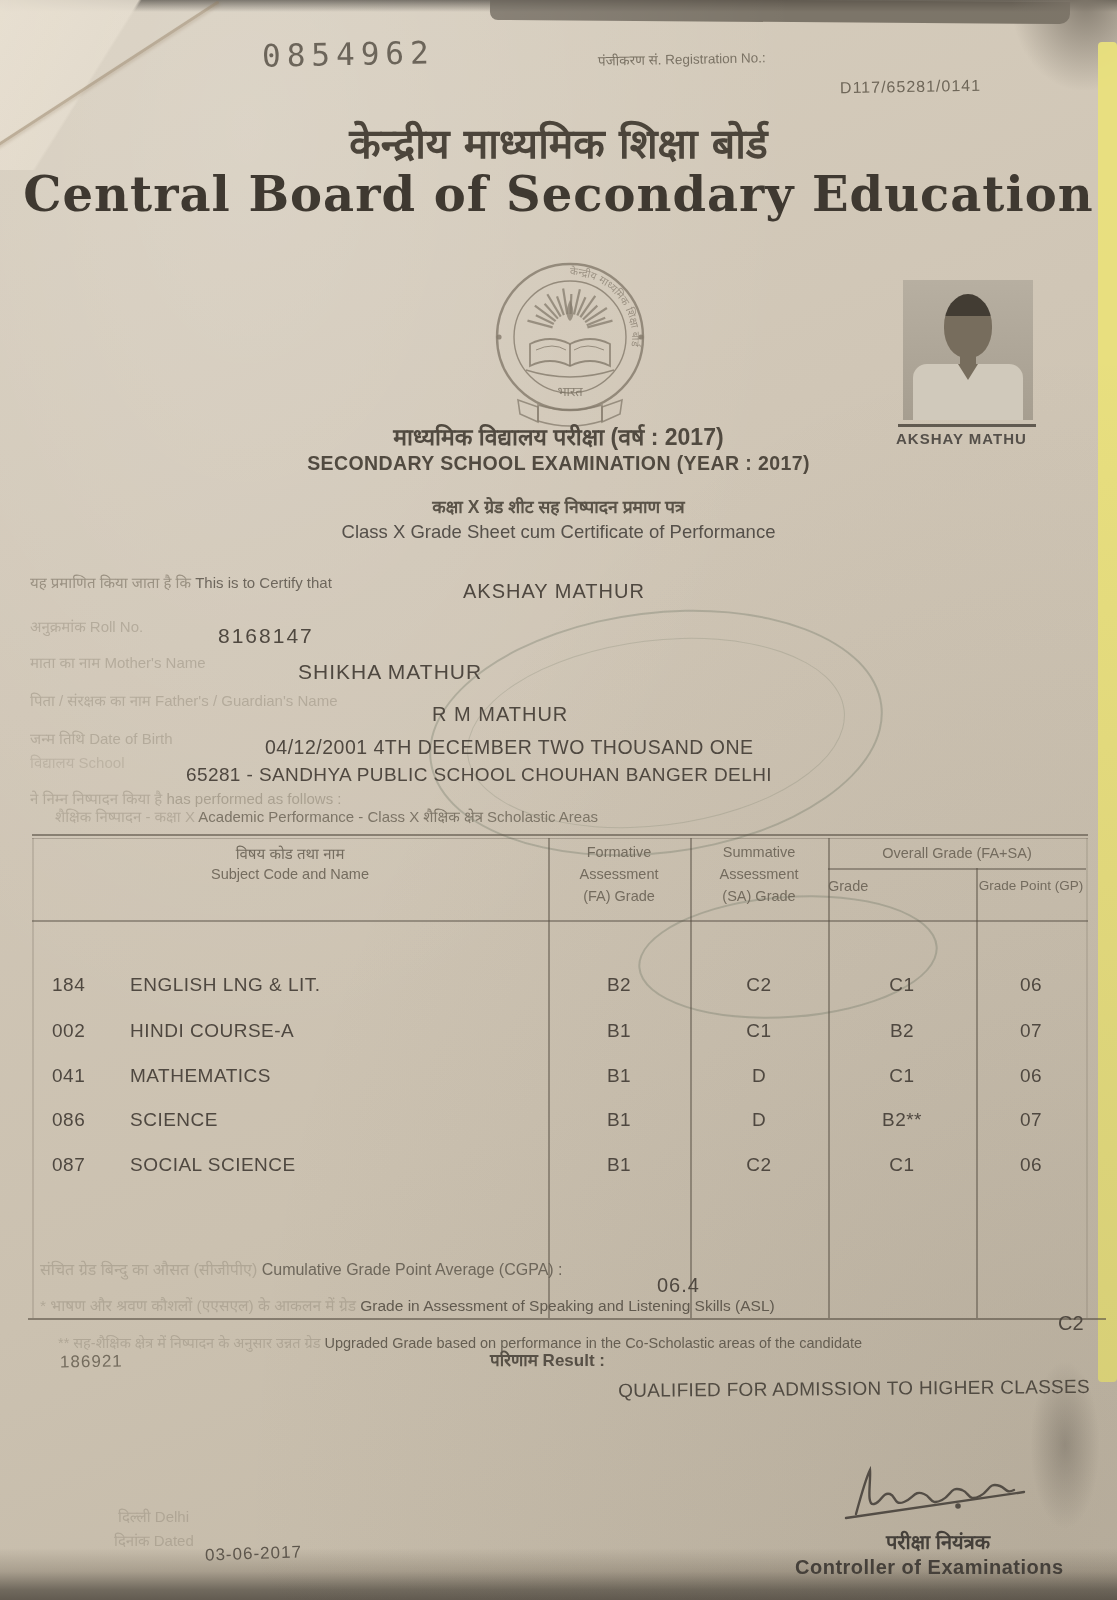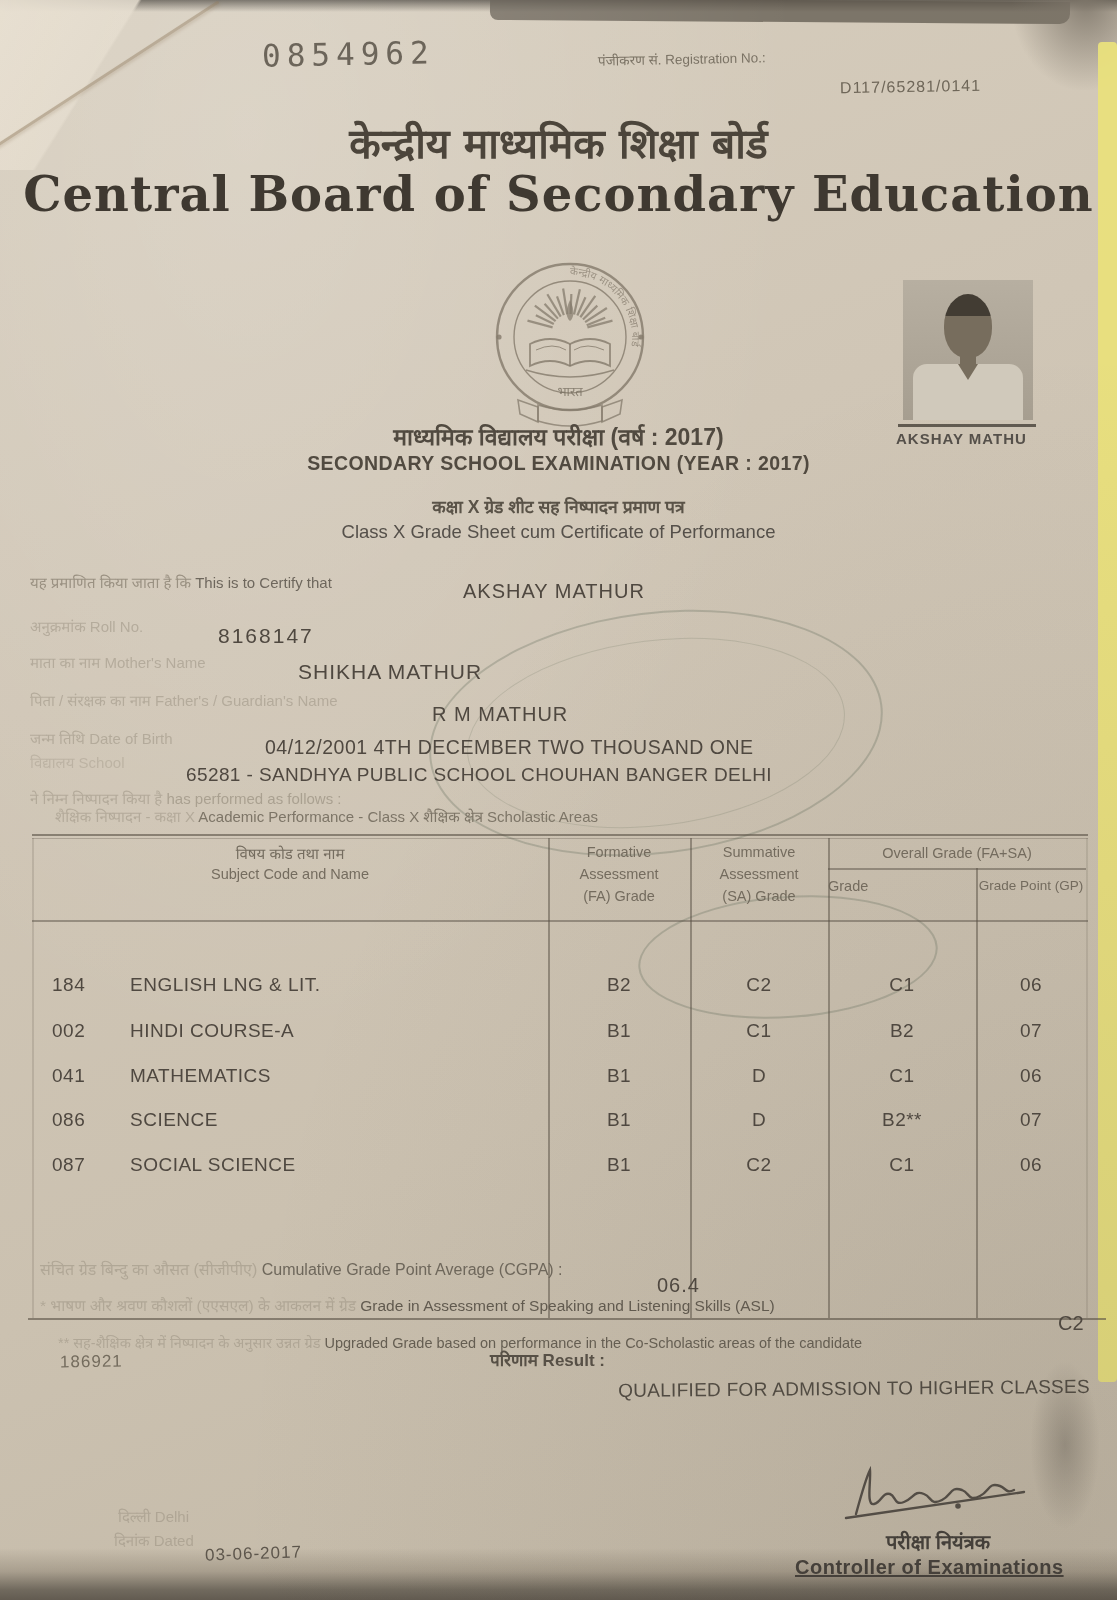--- a/index.html
+++ b/index.html
@@ -274,15 +274,15 @@
   <div class="abs" style="left:838px;top:1462px;width:195px;height:62px;">
     <svg width="195" height="62" viewBox="0 0 195 62">
       <g stroke="#46403a" stroke-width="2.4" fill="none" stroke-linecap="round" opacity=".88">
         <path d="M18 52 C24 30 30 12 32 8 C33 20 28 44 36 42 C44 40 44 30 52 32 C58 34 56 44 66 40 C76 36 76 28 86 32 C94 35 92 44 104 38 C114 33 112 24 124 28 C132 31 130 40 142 34 C152 29 150 20 162 24 C168 26 168 32 176 28"></path>
         <path d="M8 56 L186 30"></path>
         <circle cx="120" cy="44" r="1.6" fill="#46403a"></circle>
       </g>
     </svg>
   </div>
   <div class="abs sig-hi" style="left:838px;top:1528px;width:200px;text-align:center;">परीक्षा नियंत्रक</div>
-  <div class="abs sig-en" style="left:795px;top:1556px;text-decoration:underline;">Controller of Examinations</div>
+  <div class="abs sig-en" style="left:795px;top:1556px;">Controller of Examinations</div>
 
 </div>
 
 </body></html>

